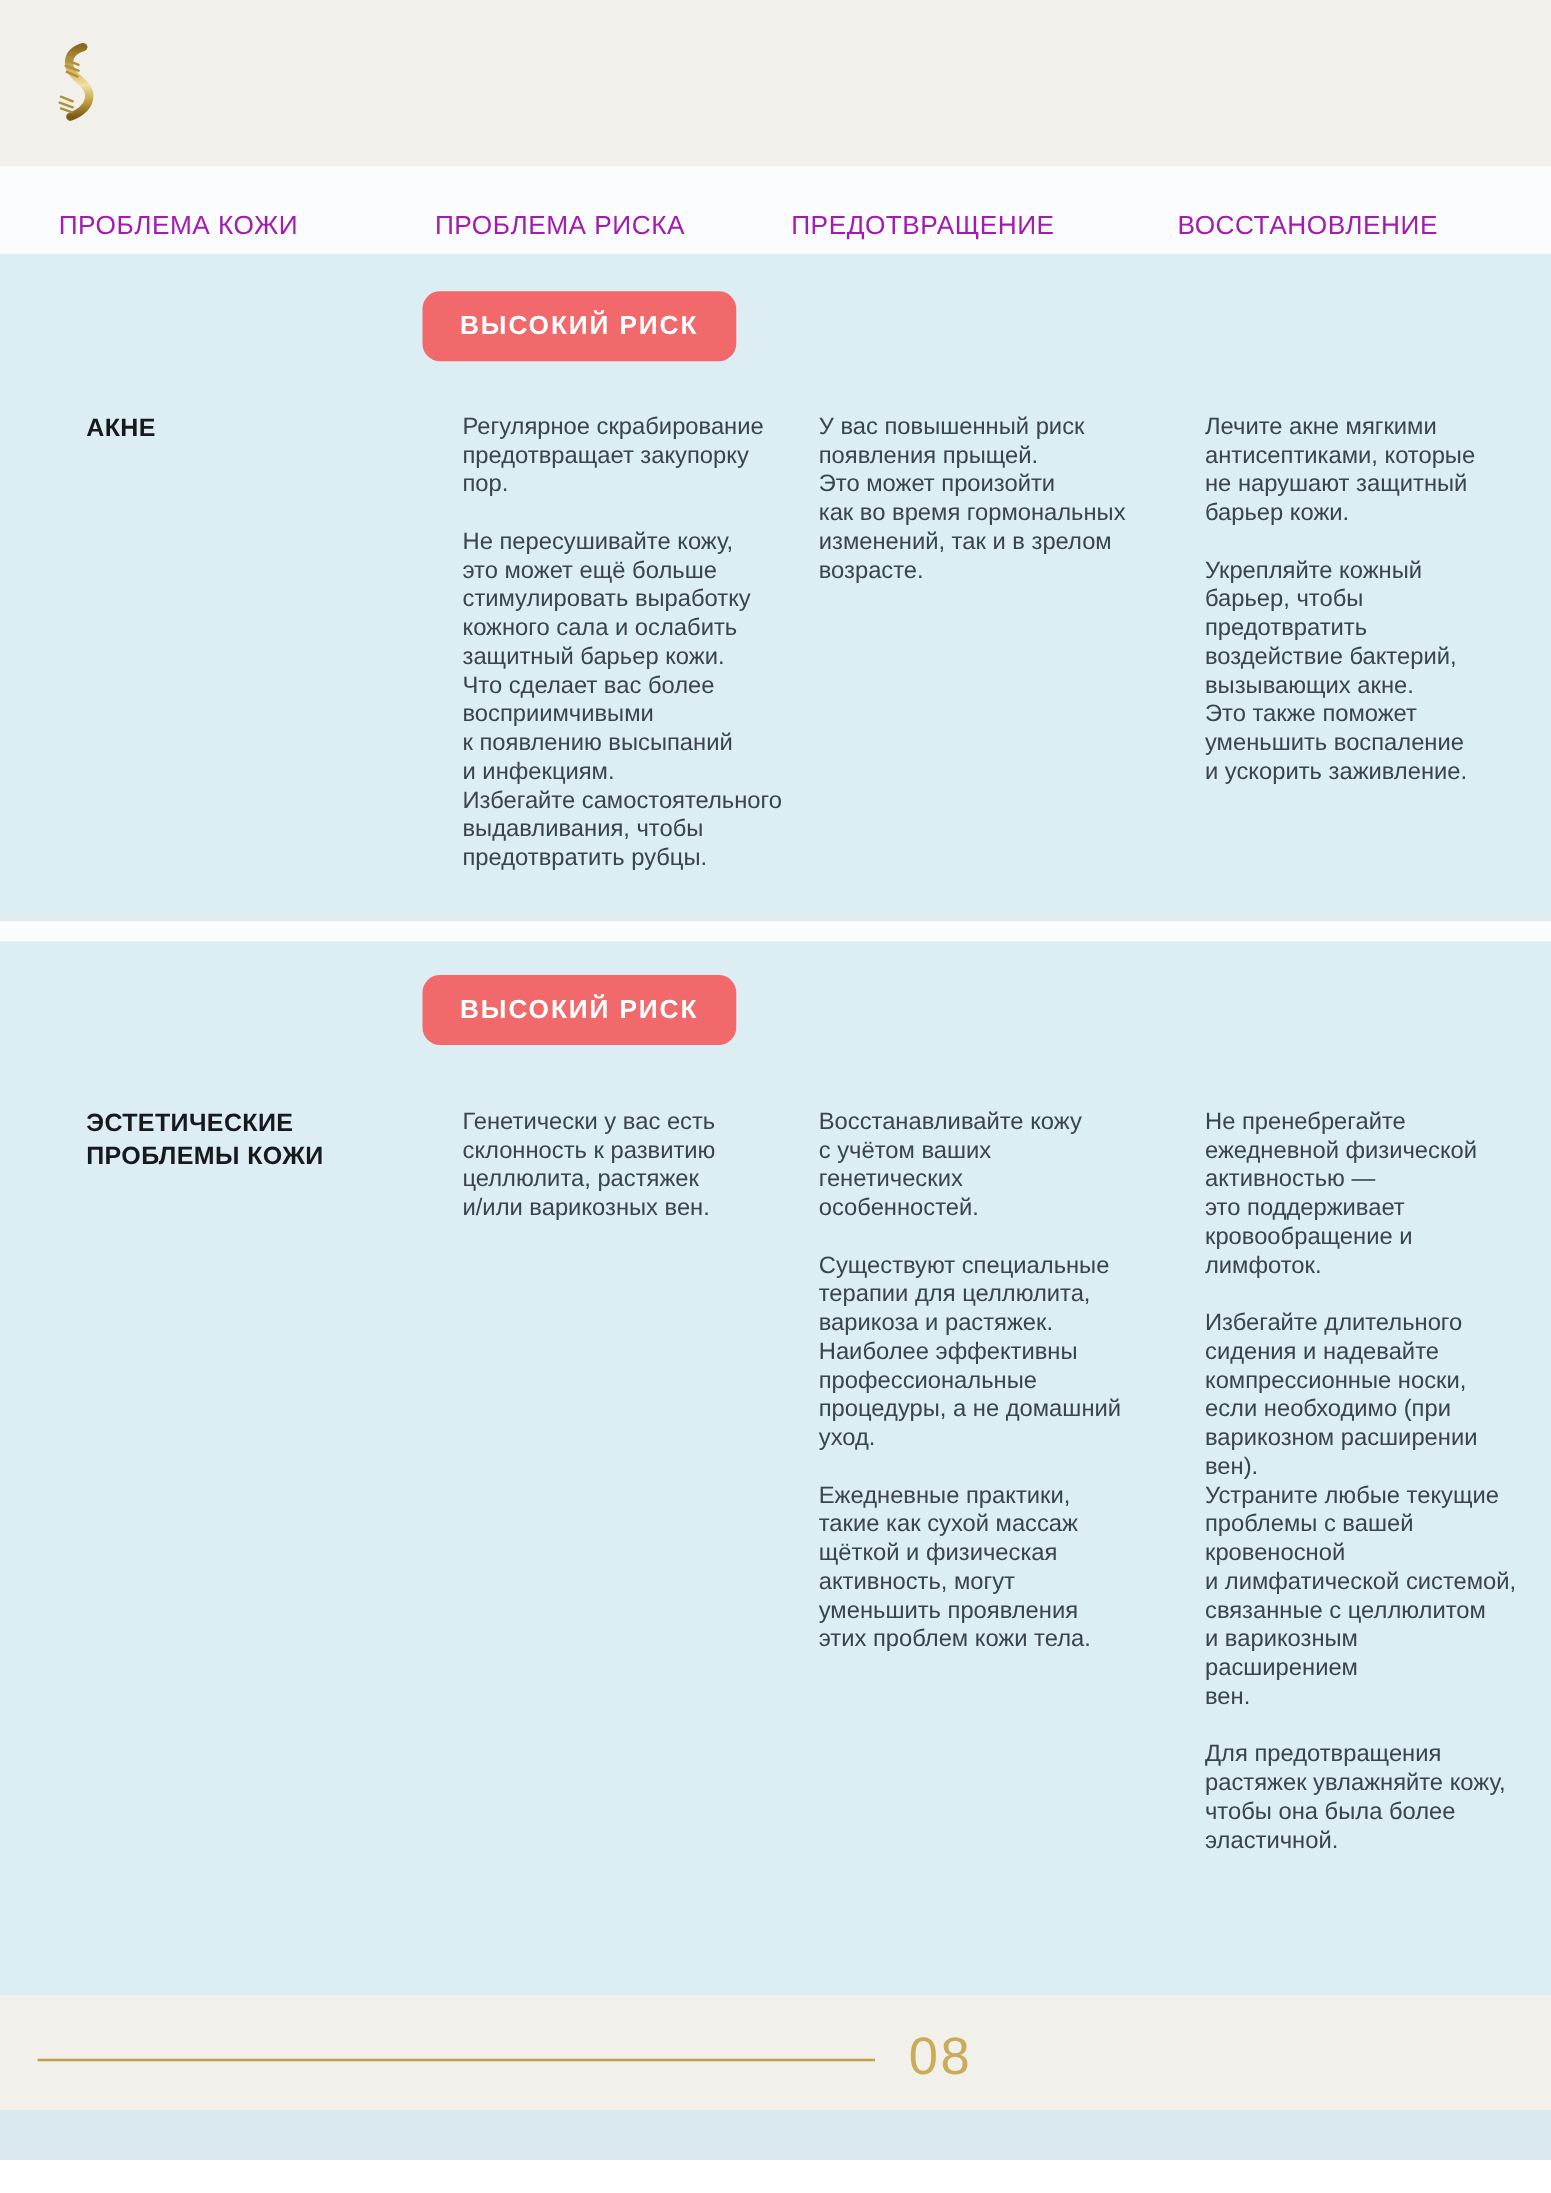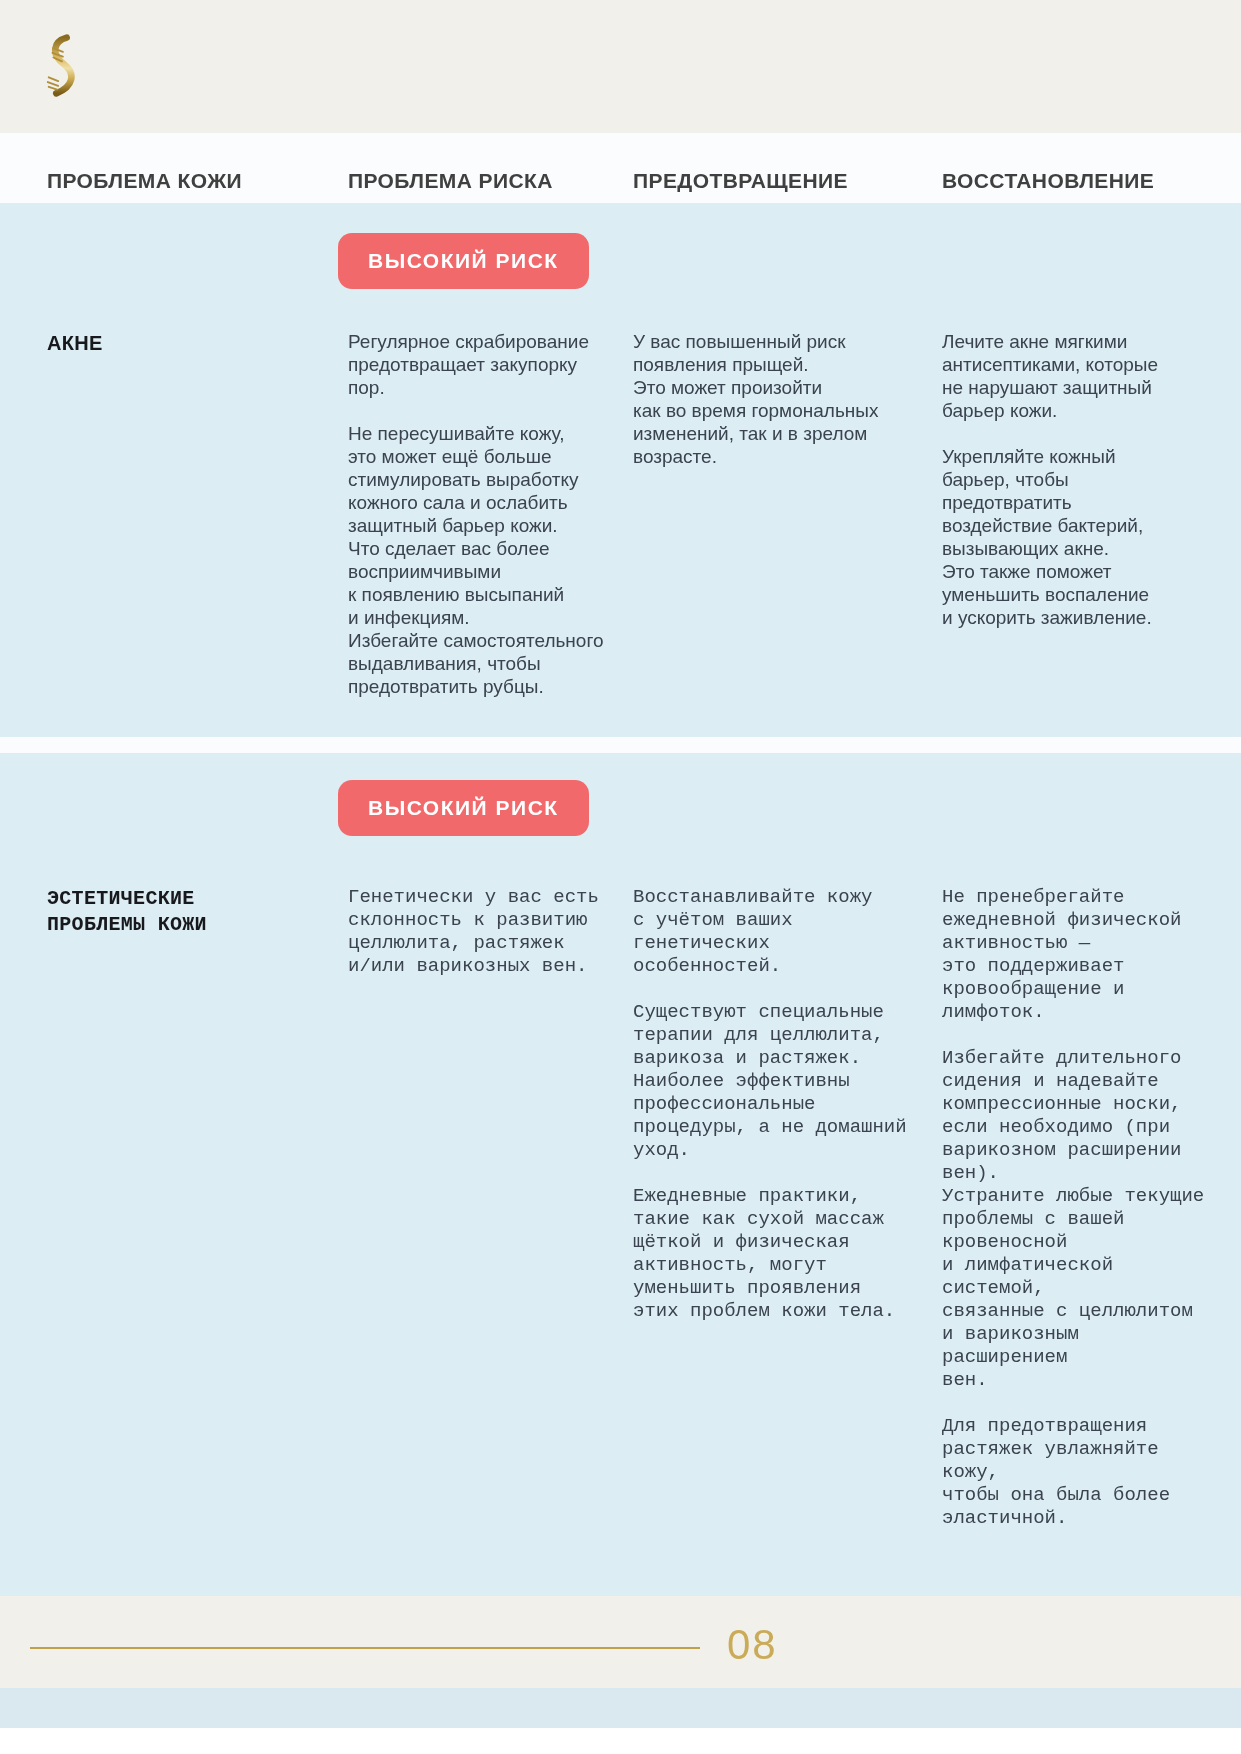--- a/index.html
+++ b/index.html
@@ -11,40 +11,40 @@
   }
   .top-band{height:133px;background:#f1f0ea;position:relative;}
   .logo{position:absolute;left:44px;top:34px;width:34px;height:64px;}
   .header-band{
     height:70px;background:#fafcfd;
     display:grid;grid-template-columns:301px 285px 309px 1fr;
     padding-left:47px;box-sizing:border-box;
     align-items:end;padding-bottom:10px;
   }
   .col-header{
-    font-size:21px;font-weight:bold;color:#404040;letter-spacing:0.4px;
+    font-size:21px;font-weight:normal;color:#a21caf;letter-spacing:0.4px;
   }
   .section{background:#ddedf4;box-sizing:border-box;}
   .section-1{height:534px;}
   .section-gap{height:16px;background:#fafcfd;}
   .section-2{height:843px;}
   .badge{
     display:inline-block;background:#f2696b;color:#ffffff;
     border-radius:14px;padding:16px 30px;
     font-size:21px;font-weight:bold;letter-spacing:1.5px;
     margin-left:338px;
   }
   .section-1 .badge{margin-top:30px;}
   .section-2 .badge{margin-top:27px;}
   .content-row{
     display:grid;grid-template-columns:301px 285px 309px 1fr;
-    padding-left:47px;box-sizing:border-box;
+    padding-left:69px;box-sizing:border-box;
   }
   .section-1 .content-row{margin-top:41px;}
-  .section-2 .content-row{margin-top:50px;font-family:Liberation Mono, monospace;}
+  .section-2 .content-row{margin-top:50px;}
   .cell{
     font-size:19px;line-height:23px;white-space:pre-line;
     padding-right:28px;box-sizing:border-box;
   }
   .problem-cell{
     font-size:20px;font-weight:bold;color:#17191d;letter-spacing:0.3px;
     line-height:26px;white-space:pre-line;
   }
   .footer{height:92px;background:#f1f0ea;position:relative;}
   .footer-rule{

